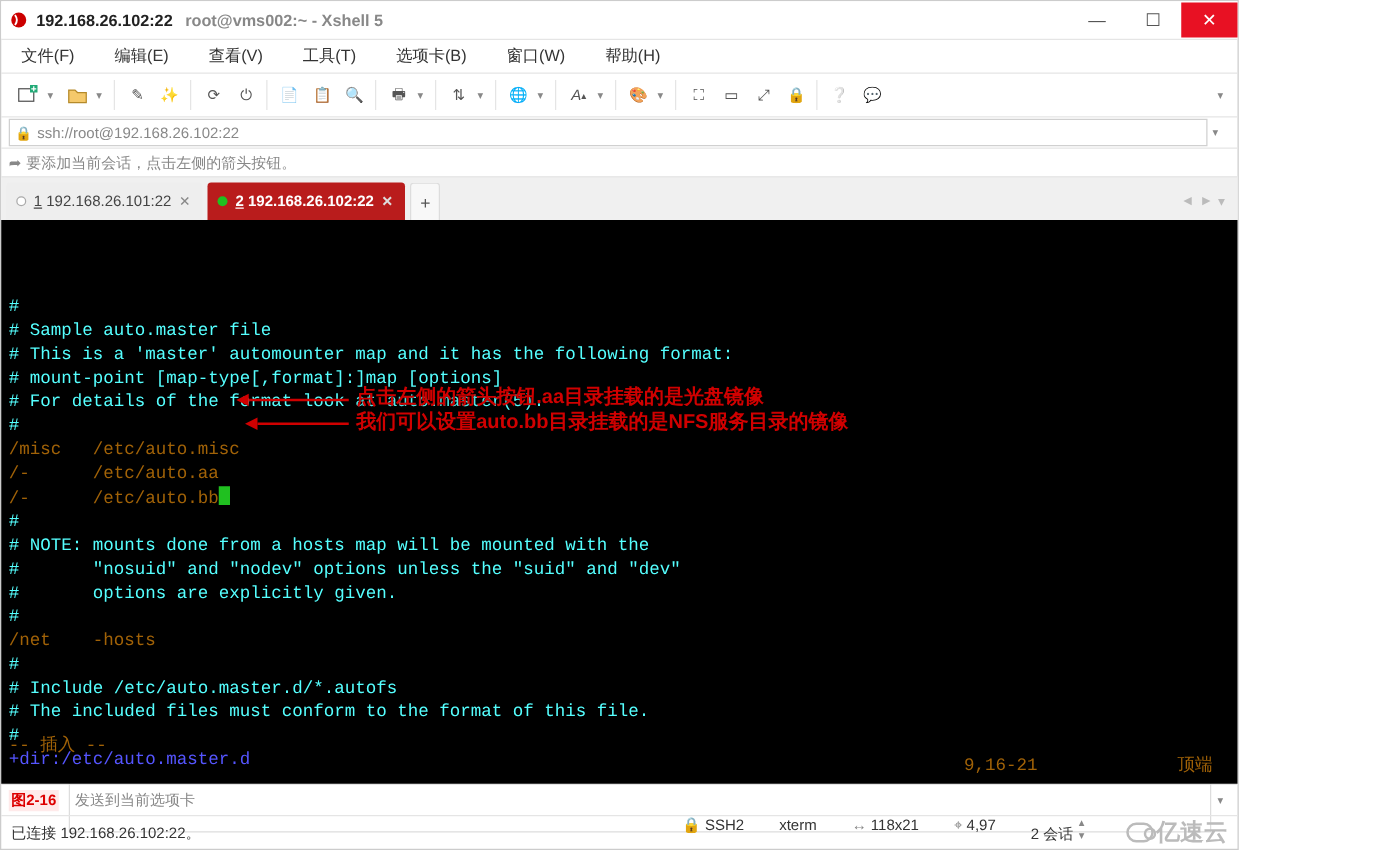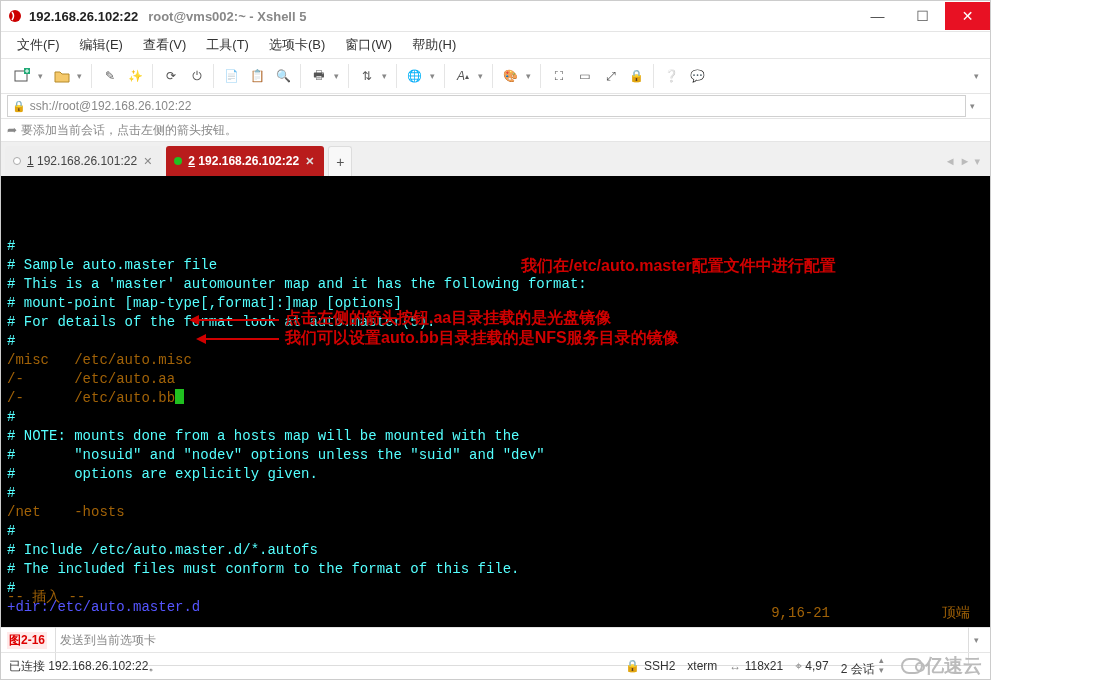--- a/index.html
+++ b/index.html
@@ -41,21 +41,21 @@
     font-size: 14px; color: #555;
   }
   .ctrl-btn.close { background: #e81123; color: #fff; }
 
   .menubar {
     height: 26px;
     border-top: 1px solid #e5e5e5;
     display: flex;
     align-items: center;
     padding: 0 8px;
-    gap: 4px;
+    gap: 16px;
     font-size: 13px;
     color: #333;
   }
   .menubar span.item { padding: 2px 8px; }
 
   .toolbar {
     height: 34px;
     border-top: 1px solid #e5e5e5;
     display: flex;
     align-items: center;
@@ -193,21 +193,21 @@
   .statusbar {
     height: 26px;
     border-top: 1px solid #e5e5e5;
     display: flex;
     align-items: center;
     padding: 0 8px;
     font-size: 12px;
     color: #333;
     gap: 12px;
   }
-  .statusbar .right { margin-left: auto; display: flex; align-items: center; gap: 12px; }
+  .statusbar .right { margin-left: auto; display: flex; gap: 28px; }
   .stat-icon { color: #888; }
   .brand { color: #bbb; font-weight: bold; font-size: 19px; display: flex; align-items: center; gap: 2px; }
   .brand-ico { width: 18px; height: 12px; border: 2px solid #bbb; border-radius: 12px; position: relative;}
   .brand-ico::after { content:""; position:absolute; right:-4px; top:2px; width:6px; height:6px; border:2px solid #bbb; border-radius:50%;}
 
   u.ac { text-decoration: underline; }
 </style>
 </head>
 <body>
 
@@ -338,21 +338,20 @@
   <div class="terminal" id="term">
     
     <div id="term-lines"><div class="c-cy">#</div><div class="c-cy"># Sample auto.master file</div><div class="c-cy"># This is a 'master' automounter map and it has the following format:</div><div class="c-cy"># mount-point [map-type[,format]:]map [options]</div><div class="c-cy"># For details of the format look at auto.master(5).</div><div class="c-cy">#</div><div class="c-wh">/misc   /etc/auto.misc</div><div class="c-wh">/-      /etc/auto.aa</div><div class="c-wh">/-      /etc/auto.bb<span class="cursor"></span></div><div class="c-cy">#</div><div class="c-cy"># NOTE: mounts done from a hosts map will be mounted with the</div><div class="c-cy">#       "nosuid" and "nodev" options unless the "suid" and "dev"</div><div class="c-cy">#       options are explicitly given.</div><div class="c-cy">#</div><div class="c-wh">/net    -hosts</div><div class="c-cy">#</div><div class="c-cy"># Include /etc/auto.master.d/*.autofs</div><div class="c-cy"># The included files must conform to the format of this file.</div><div class="c-cy">#</div><div class="c-bl">+dir:/etc/auto.master.d</div></div>
 
     
     <div style="position:absolute; left:6px; bottom:20px;" class="c-wh">-- 插入 --</div>
     <div style="position:absolute; right:160px; bottom:4px;" class="c-wh">9,16-21</div>
     <div style="position:absolute; right:20px; bottom:4px;" class="c-wh">顶端</div>
 
     
-    <div class="overlay-note" style="top:80px; left:520px;">我们在/etc/auto.master配置文件中进行配置</div>
 
     <div class="arrow" style="top:143px; left:198px; width:80px;"></div>
     <div class="overlay-note" style="top:132px; left:284px;">点击左侧的箭头按钮.aa目录挂载的是光盘镜像</div>
 
     <div class="arrow" style="top:162px; left:205px; width:73px;"></div>
     <div class="overlay-note" style="top:152px; left:284px;">我们可以设置auto.bb目录挂载的是NFS服务目录的镜像</div>
   </div>
 
   <div class="input-bar">
     <span class="fig">图2-16</span>

